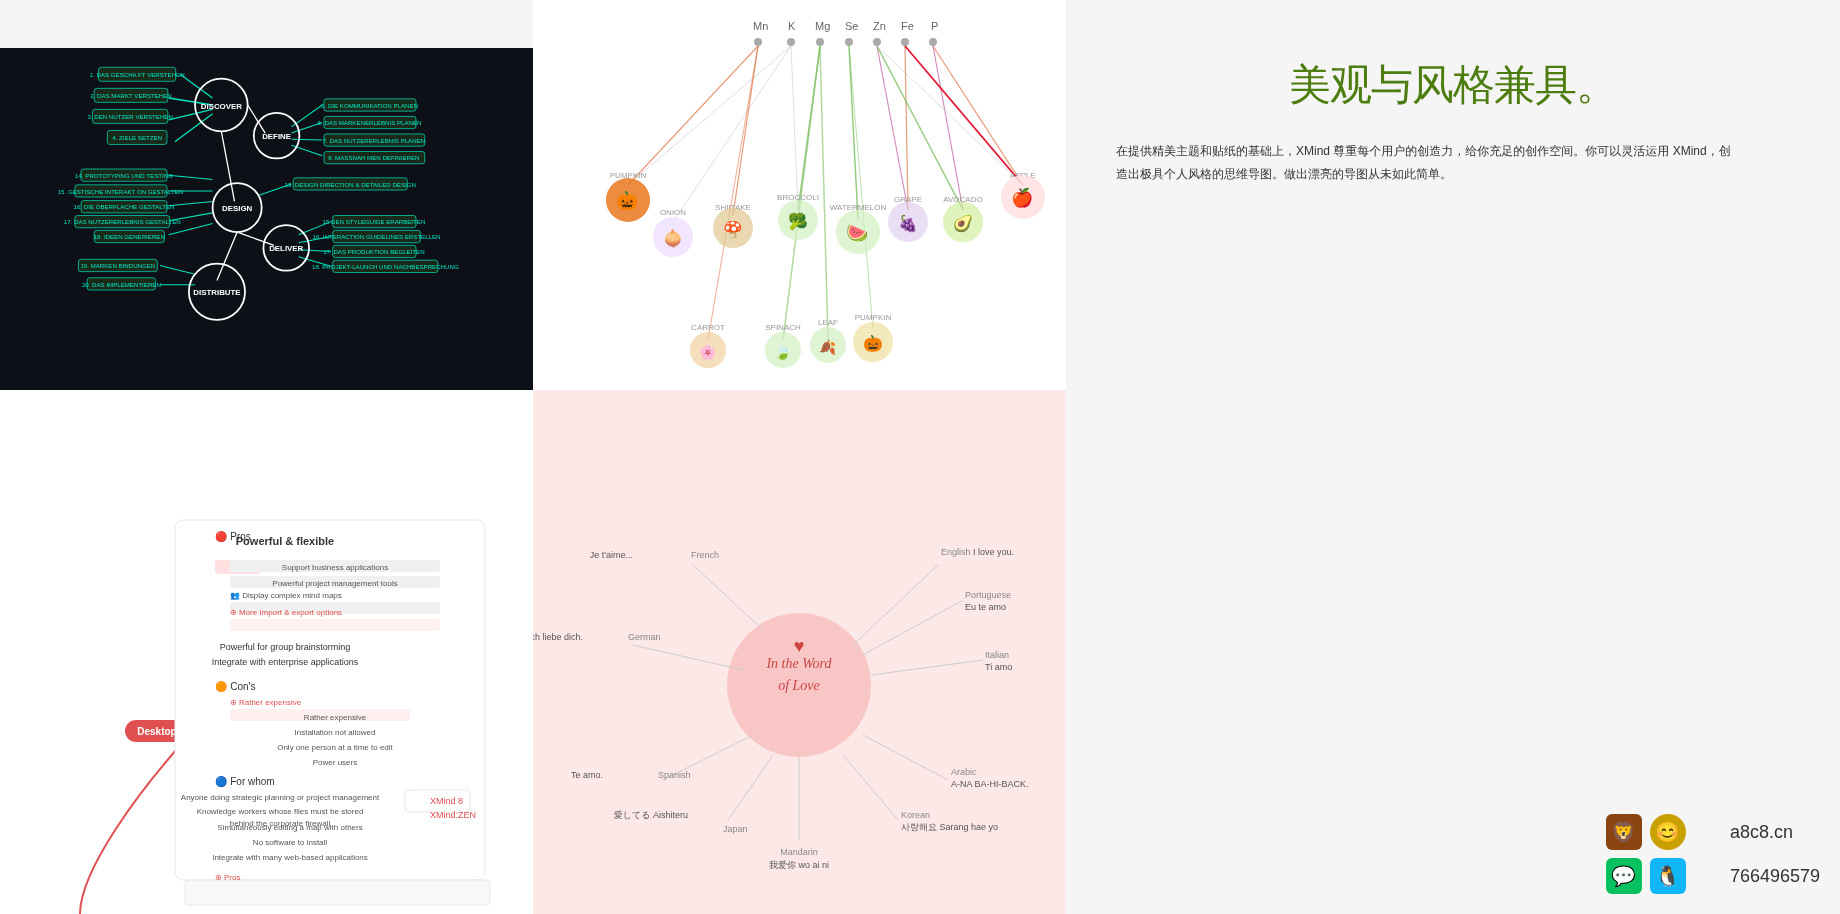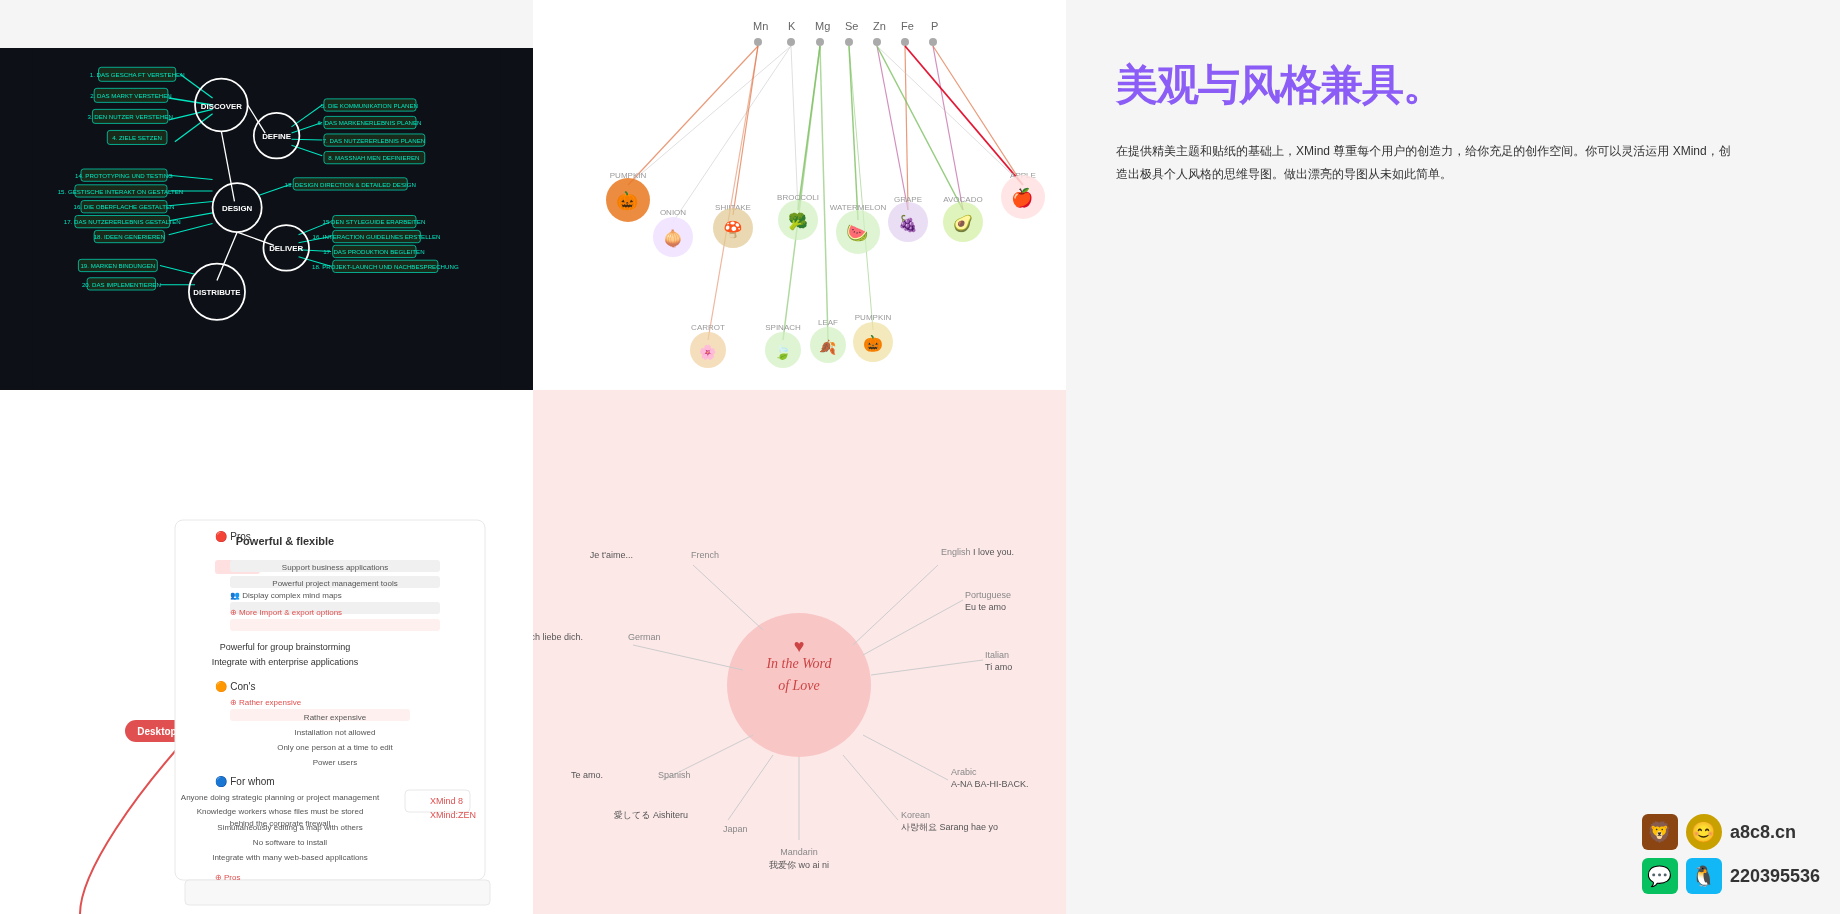--- a/index.html
+++ b/index.html
@@ -73,25 +73,26 @@
 
     
     .dark-mindmap-svg {
       width: 100%;
       height: 100%;
     }
 
     
     .description-title {
       font-size: 42px;
-      font-weight: 700;
-      color: #8b5cf6;
+      font-weight: 400;
+      color: #4d7c0f;
       line-height: 1.2;
       margin-bottom: 30px;
       letter-spacing: -1px;
+      text-align: center;
     }
 
     .description-body {
       font-size: 12px;
       color: #333;
       line-height: 1.9;
       max-width: 620px;
     }
 
     
@@ -125,21 +126,22 @@
       border-radius: 50%;
       background: #c8a000;
       display: flex;
       align-items: center;
       justify-content: center;
       font-size: 20px;
     }
     .watermark-text {
       font-size: 18px;
       color: #333;
-      font-weight: 700;
+      font-weight: 400;
+      margin-left: 36px;
     }
     .watermark-icon-wechat {
       width: 36px;
       height: 36px;
       background: #07c160;
       border-radius: 6px;
       display: flex;
       align-items: center;
       justify-content: center;
       font-size: 20px;
@@ -510,15 +512,15 @@
 
 <div class="watermark" style="position:fixed; bottom:20px; right:20px; z-index:100;">
   <div class="watermark-row">
     <div class="watermark-avatar">🦁</div>
     <div class="watermark-avatar2">😊</div>
     <span class="watermark-text">a8c8.cn</span>
   </div>
   <div class="watermark-row">
     <div class="watermark-icon-wechat">💬</div>
     <div class="watermark-icon-qq">🐧</div>
-    <span class="watermark-text">220395536</span>
+    <span class="watermark-text">766496579</span>
   </div>
 </div>
 
 </body></html>

